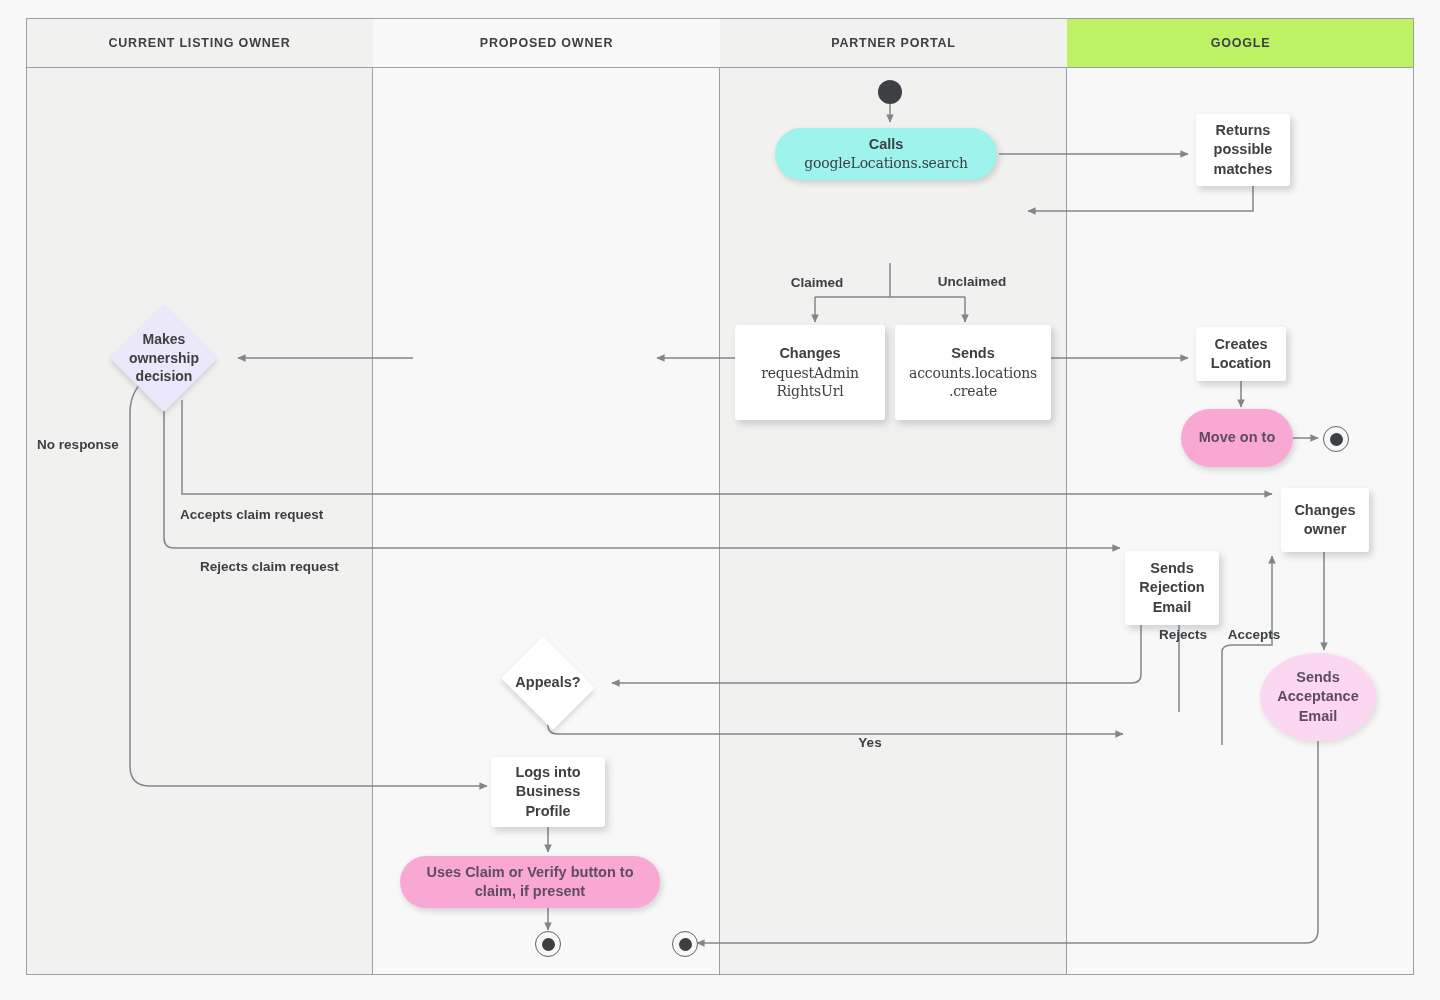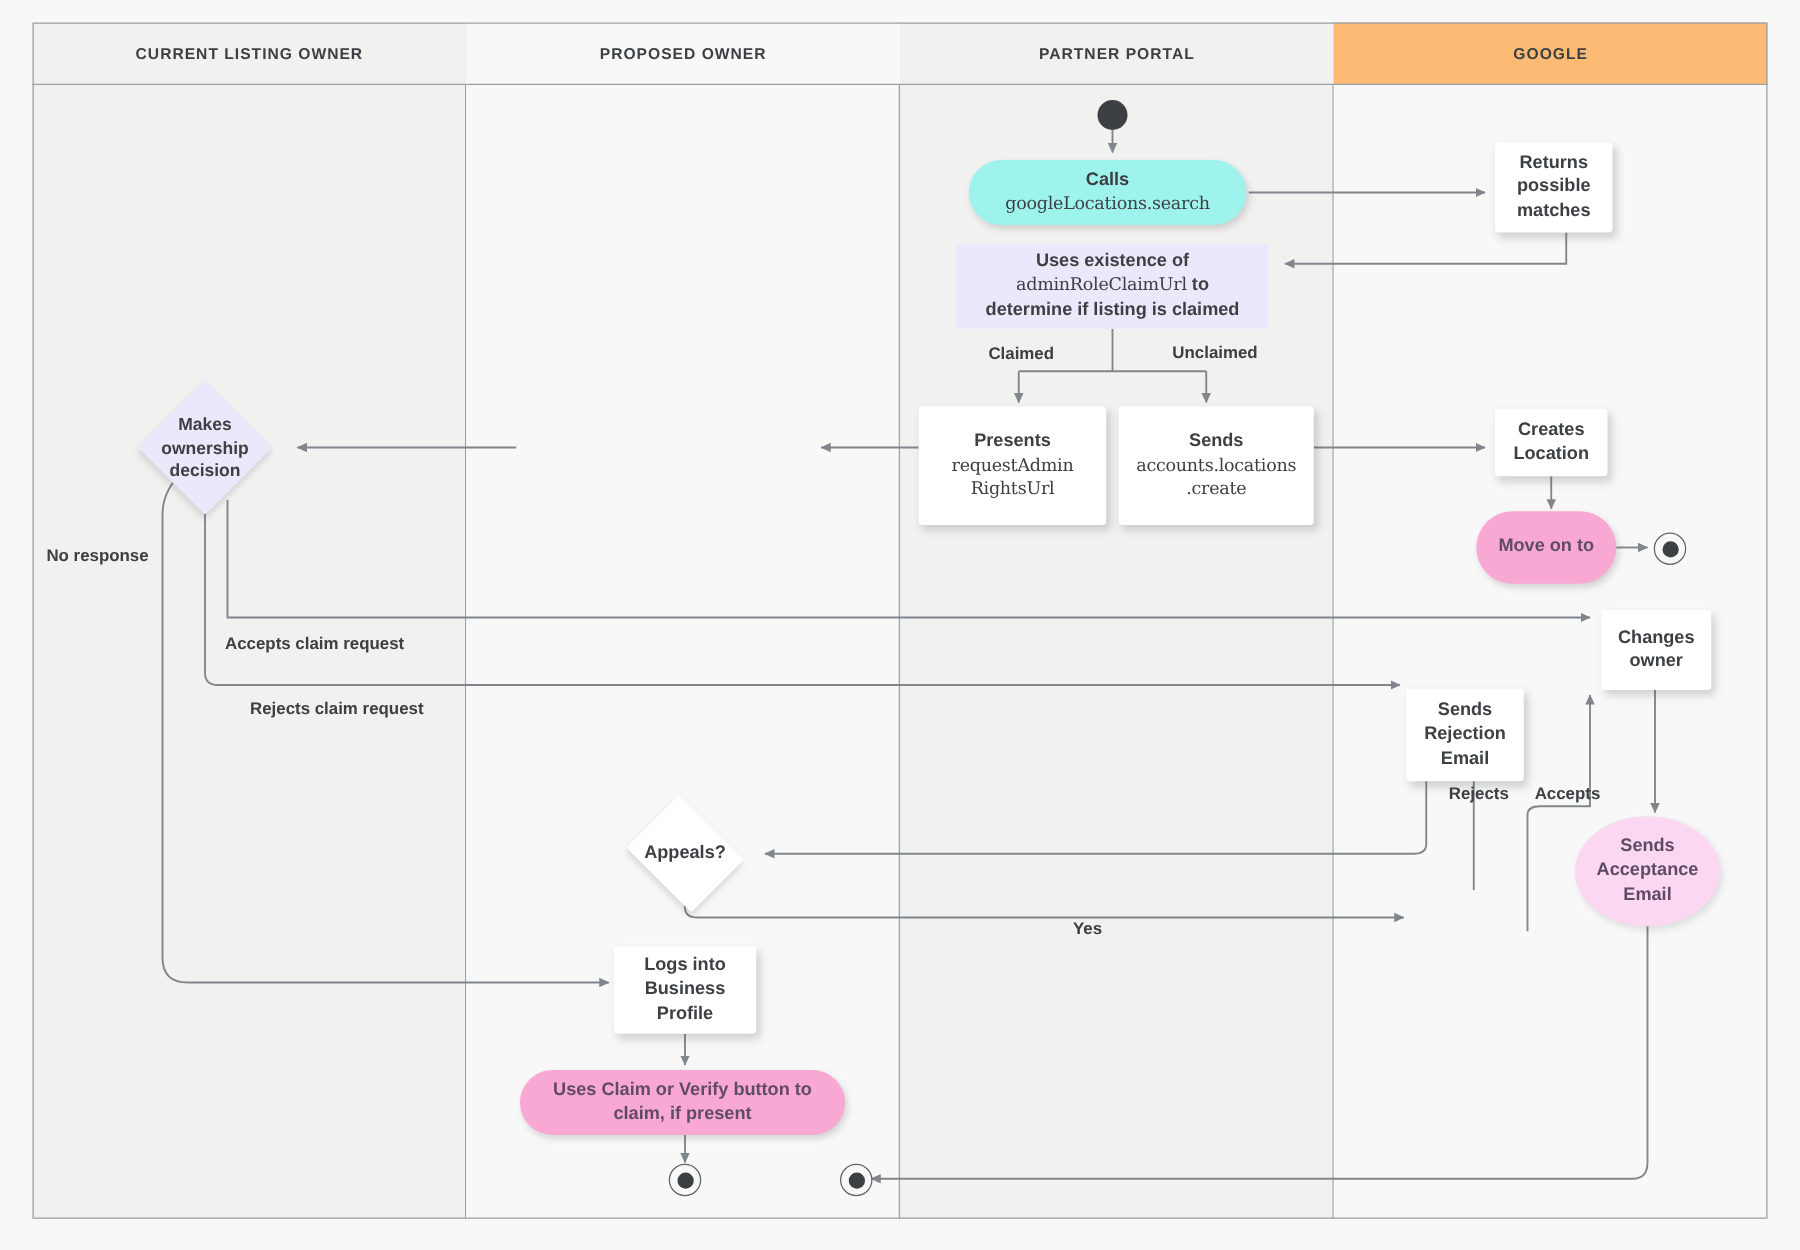--- a/index.html
+++ b/index.html
@@ -49,21 +49,21 @@
 
   <div class="lane-head" style="left:26px;width:347px;background:#f1f1f0;">
     <span>CURRENT LISTING OWNER</span>
   </div>
   <div class="lane-head" style="left:373px;width:347px;background:#f8f8f8;">
     <span>PROPOSED OWNER</span>
   </div>
   <div class="lane-head" style="left:720px;width:347px;background:#f1f1f0;">
     <span>PARTNER PORTAL</span>
   </div>
-  <div class="lane-head" style="left:1067px;width:347px;background:#fdba74;text-align:center;">
+  <div class="lane-head" style="left:1067px;width:347px;background:#bef264;text-align:center;">
     <span>GOOGLE</span>
   </div>
 
   <div class="swimlane-frame"></div>
 
   <svg class="edges" viewBox="0 0 1440 1000">
     <defs>
       <marker id="ah" markerWidth="9" markerHeight="9" refX="7.6" refY="4.5" orient="auto" markerUnits="userSpaceOnUse">
         <path d="M0,0.7 L8.2,4.5 L0,8.3 z" fill="#80868b"></path>
       </marker>
@@ -123,31 +123,24 @@
     <div class="inner">
       <div>Calls</div>
       <div class="code">googleLocations.search</div>
     </div>
   </div>
 
   <div class="node rect" style="left:1196px;top:114px;width:94px;height:72px;">
     <div class="inner">Returns possible matches</div>
   </div>
 
-  <div class="node rect-lav" style="left:765px;top:195px;width:250px;height:68px;">
-    <div class="inner">
-      <div>Uses existence of</div>
-      <div><span class="code">adminRoleClaimUrl</span><span> to</span></div>
-      <div>determine if listing is claimed</div>
-    </div>
-  </div>
 
   <div class="node rect" style="left:735px;top:325px;width:150px;height:95px;">
     <div class="inner">
-      <div>Presents</div>
+      <div>Changes</div>
       <div class="code">requestAdmin</div>
       <div class="code">RightsUrl</div>
     </div>
   </div>
 
   <div class="node rect" style="left:895px;top:325px;width:156px;height:95px;">
     <div class="inner">
       <div>Sends</div>
       <div class="code">accounts.locations</div>
       <div class="code">.create</div>
@@ -187,21 +180,21 @@
   <div class="node diamond white" style="left:496px;top:641px;width:104px;height:84px;">
     <div class="dshape"></div>
     <div class="dtext">Appeals?</div>
   </div>
 
 
   <div class="node rect" style="left:491px;top:757px;width:114px;height:70px;">
     <div class="inner">Logs into Business Profile</div>
   </div>
 
-  <div class="node pill pill-pink" style="left:416px;top:856px;width:260px;height:52px;">
+  <div class="node pill pill-pink" style="left:400px;top:856px;width:260px;height:52px;">
     <div class="inner">Uses Claim or Verify button to claim, if present</div>
   </div>
 
   <div class="node-end" style="left:535px;top:931px;">
       <i></i>
     </div>
   <div class="node-end" style="left:672px;top:931px;">
       <i></i>
     </div>
 

